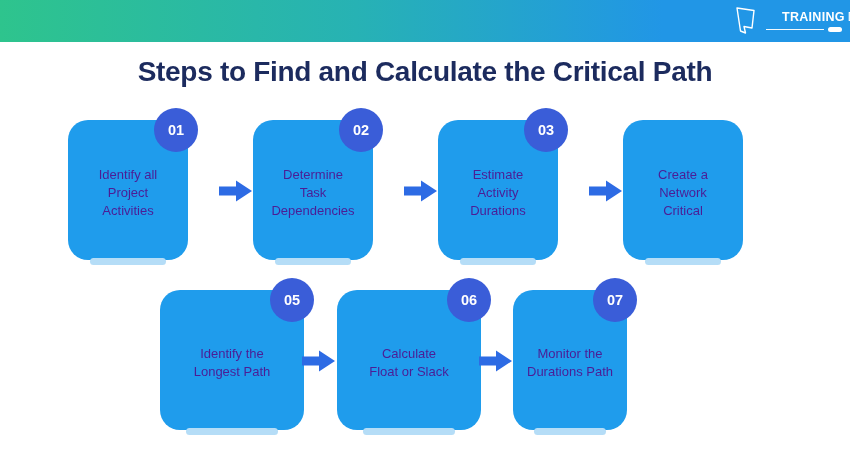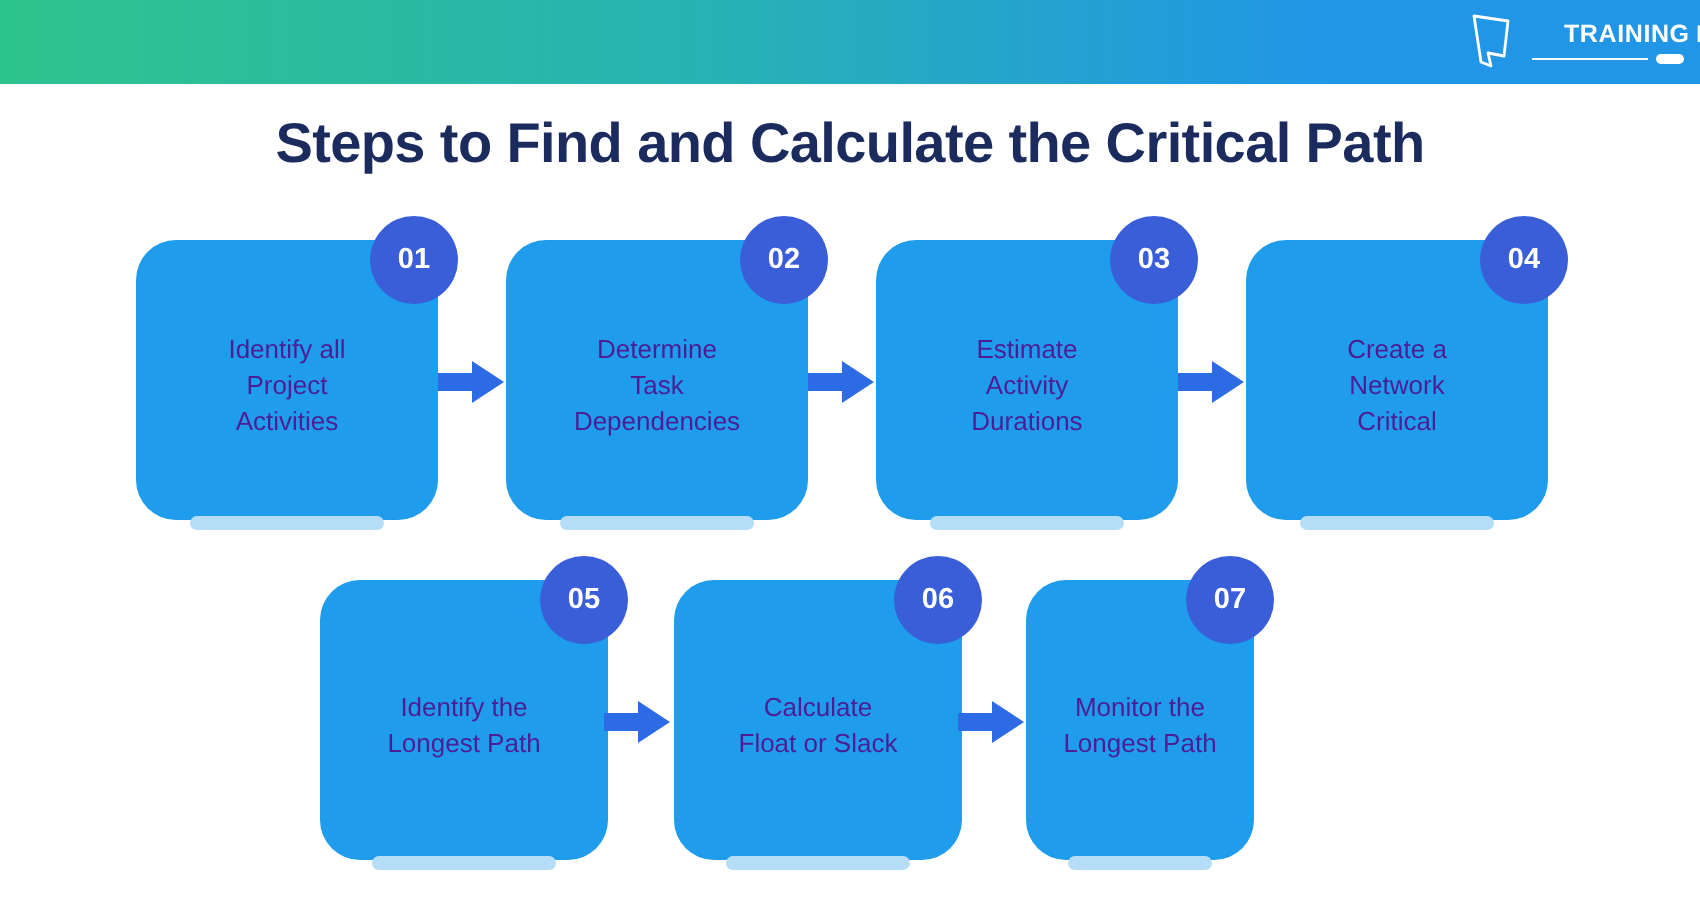--- a/index.html
+++ b/index.html
@@ -32,21 +32,21 @@
 
   
   .title {
     position:absolute; top:56px; left:0; width:850px;
     text-align:center; font-size:28px; font-weight:700;
     color:#1c2b5e; letter-spacing:-0.3px;
   }
 
   
   .step-box {
-    position:absolute; width:151px; height:140px;
+    position:absolute; width:120px; height:140px;
     background:#1f9cec; border-radius:20px;
     display:flex; align-items:center; justify-content:center;
   }
   .step-box::after {
     content:""; position:absolute; bottom:-5px; left:18%;
     width:64%; height:7px; background:#b5ddf7; border-radius:4px;
   }
   .step-num {
     position:absolute; top:-12px; right:-10px;
     width:44px; height:44px; border-radius:50%;
@@ -115,40 +115,39 @@
 Task
 Dependencies</div>
   </div>
   <div class="step-box s3">
     <div class="step-num">03</div>
     <div class="step-label">Estimate
 Activity
 Durations</div>
   </div>
   <div class="step-box s4">
-    <div class="step-num">04</div>
     <div class="step-label">Create a
 Network
 Critical</div>
   </div>
 
   <div class="step-box s5">
     <div class="step-num">05</div>
     <div class="step-label">Identify the
 Longest Path</div>
   </div>
   <div class="step-box s6">
     <div class="step-num">06</div>
     <div class="step-label">Calculate
 Float or Slack</div>
   </div>
   <div class="step-box s7">
     <div class="step-num">07</div>
     <div class="step-label">Monitor the
-Longest Path</div>
+Durations Path</div>
   </div>
 
   <div class="arrow a1">
     <svg width="34" height="24" viewBox="0 0 34 24">
         <path d="M0 7.5 H17 V1.5 L33 12 L17 22.5 V16.5 H0 Z" fill="#2d6be4"></path>
       </svg>
   </div>
   <div class="arrow a2">
     <svg width="34" height="24" viewBox="0 0 34 24">
         <path d="M0 7.5 H17 V1.5 L33 12 L17 22.5 V16.5 H0 Z" fill="#2d6be4"></path>

